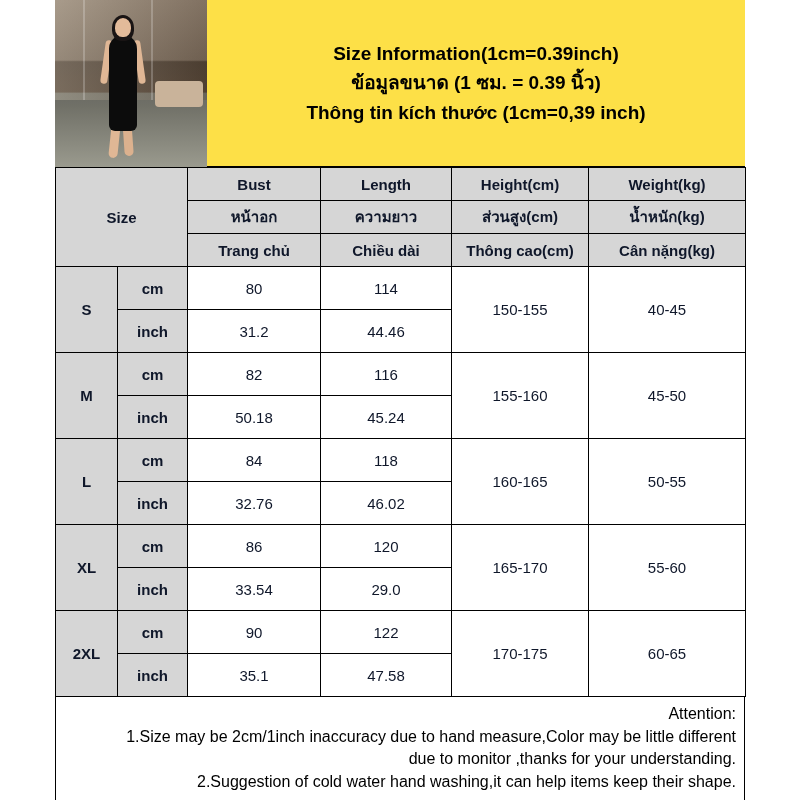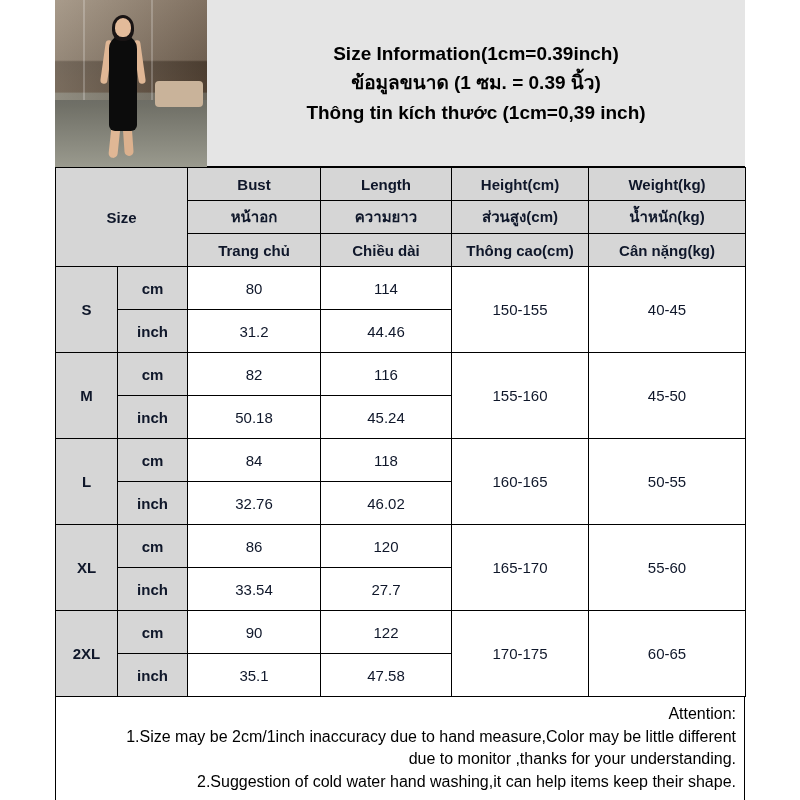--- a/index.html
+++ b/index.html
@@ -127,21 +127,21 @@
   .photo .armR {
     position: absolute;
     left: 35px; top: 22px;
     width: 7px; height: 44px;
     background: #e0b795;
     border-radius: 4px;
     transform: rotate(-8deg);
   }
   .title-block {
     flex: 1;
-    background: #e5e5e5;
+    background: #fde047;
     display: flex;
     flex-direction: column;
     align-items: center;
     justify-content: center;
     gap: 4px;
     text-align: center;
   }
   .title-block div {
     font-weight: bold;
     font-size: 19px;
@@ -329,21 +329,21 @@
         <td class="sizecell" rowspan="2">XL</td>
         <td class="unitcell">cm</td>
         <td class="val">86</td>
         <td class="val">120</td>
         <td class="hw" rowspan="2">165-170</td>
         <td class="hw" rowspan="2">55-60</td>
       </tr>
       <tr>
         <td class="unitcell">inch</td>
         <td class="val">33.54</td>
-        <td class="val">27.7</td>
+        <td class="val">29.0</td>
       </tr>
 
       <tr>
         <td class="sizecell" rowspan="2">2XL</td>
         <td class="unitcell">cm</td>
         <td class="val">90</td>
         <td class="val">122</td>
         <td class="hw" rowspan="2">170-175</td>
         <td class="hw" rowspan="2">60-65</td>
       </tr>

